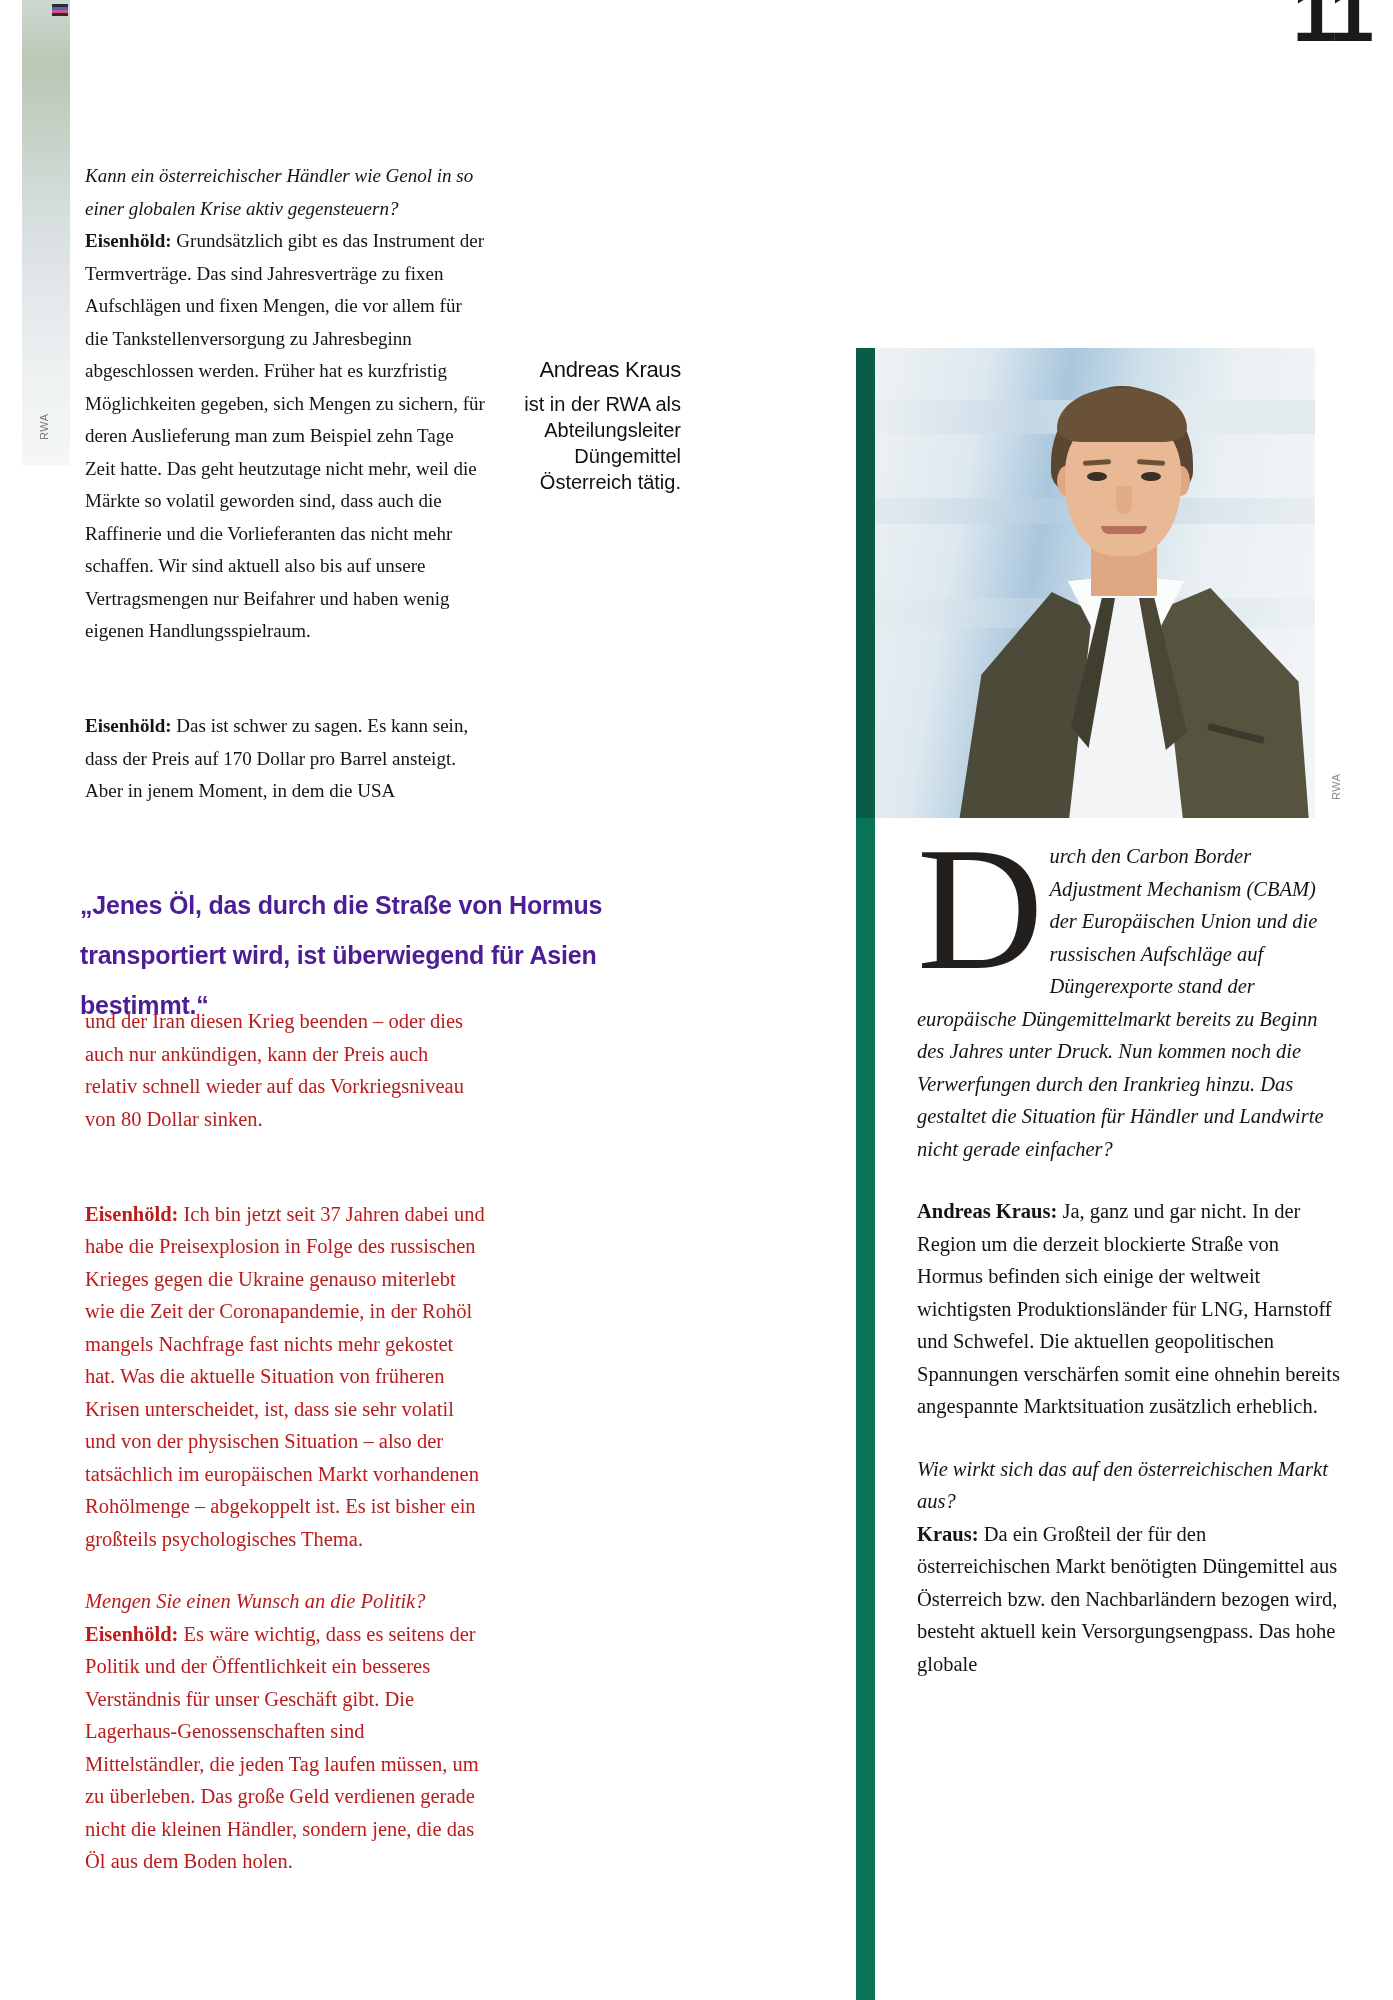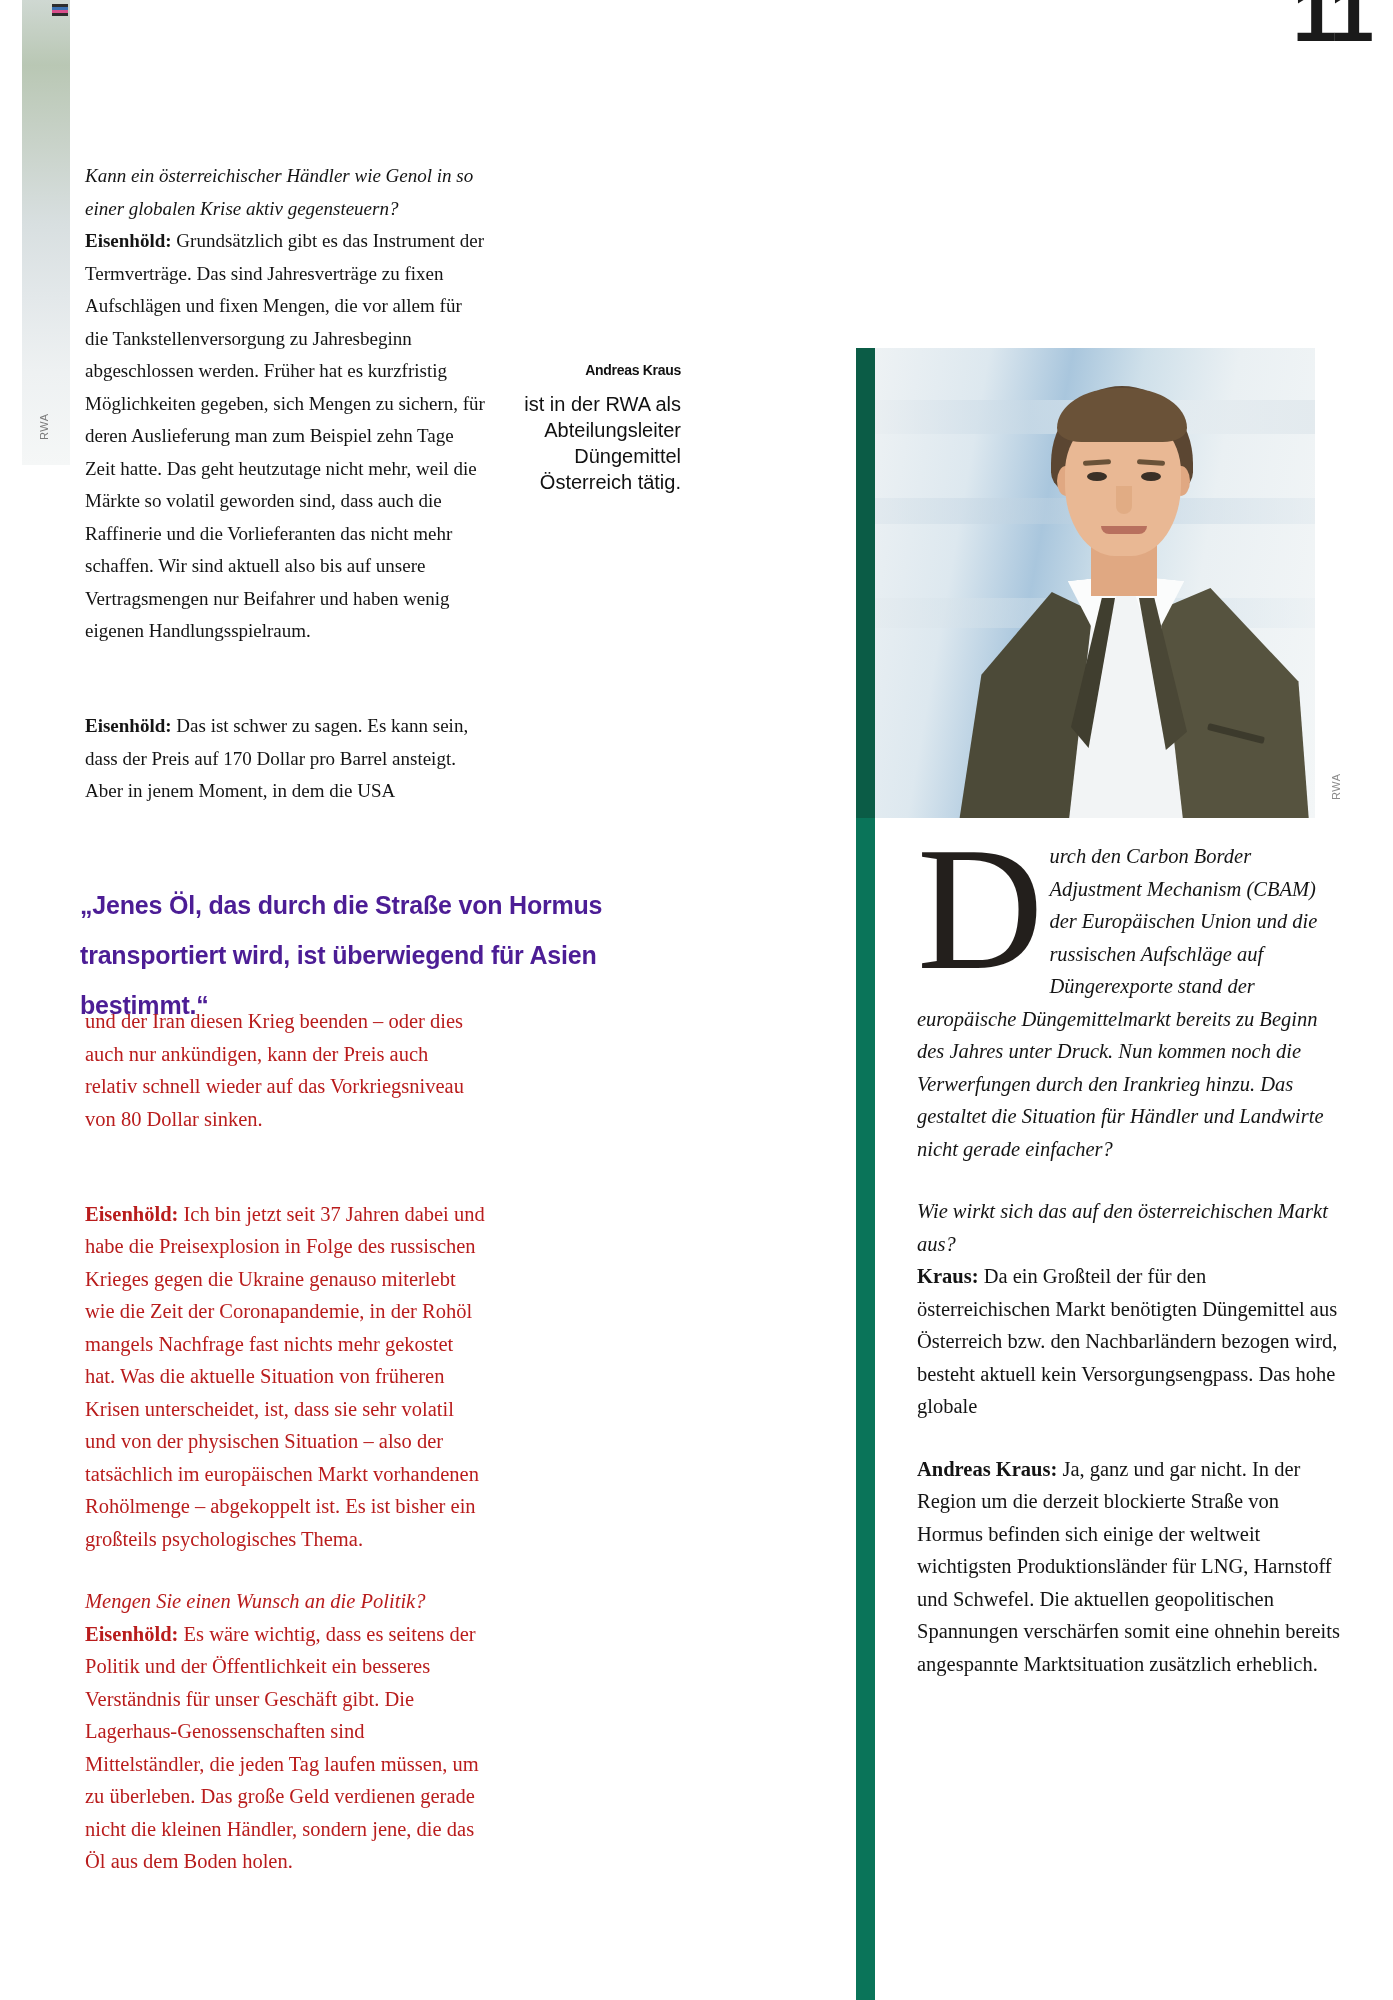--- a/index.html
+++ b/index.html
@@ -102,22 +102,22 @@
   
   .caption{
     position:absolute;
     right:712px; top:355px;
     width:220px;
     text-align:right;
     font-family:"Liberation Sans",sans-serif;
     color:#111;
   }
   .caption .name{
-    font-weight:bold;
-    font-size:14px;
+    font-weight:normal;
+    font-size:22px;
     line-height:30px;
     letter-spacing:-0.3px;
     display:block;
     margin-bottom:6px;
   }
   .caption .role{
     font-size:20px;
     line-height:26px;
     display:block;
   }
@@ -375,19 +375,19 @@
   <div class="nose"></div>
   <div class="mouth"></div>
 </div>
 <div class="credit-portrait">RWA</div>
 
 <div class="col-right">
   <p class="para">
     <span class="dropcap">D</span><span class="intro">urch den Carbon Border Adjustment Mechanism (CBAM) der Europäischen Union und die russischen Aufschläge auf Düngerexporte stand der europäische Düngemittelmarkt bereits zu Beginn des Jahres unter Druck. Nun kommen noch die Verwerfungen durch den Irankrieg hinzu. Das gestaltet die Situation für Händler und Landwirte nicht gerade einfacher?</span>
   </p>
   <p class="para">
+    <span class="spk">Andreas Kraus:</span><span> Ja, ganz und gar nicht. In der Region um die derzeit blockierte Straße von Hormus befinden sich einige der weltweit wichtigsten Produktionsländer für LNG, Harnstoff und Schwefel. Die aktuellen geopolitischen Spannungen verschärfen somit eine ohnehin bereits angespannte Marktsituation zusätzlich erheblich.</span>
+  </p>
+  <p class="para">
     <span class="q">Wie wirkt sich das auf den österreichischen Markt aus?</span><br>
     <span class="spk">Kraus:</span><span> Da ein Großteil der für den österreichischen Markt benötigten Düngemittel aus Österreich bzw. den Nachbarländern bezogen wird, besteht aktuell kein Versorgungsengpass. Das hohe globale</span>
   </p>
-  <p class="para">
-    <span class="spk">Andreas Kraus:</span><span> Ja, ganz und gar nicht. In der Region um die derzeit blockierte Straße von Hormus befinden sich einige der weltweit wichtigsten Produktionsländer für LNG, Harnstoff und Schwefel. Die aktuellen geopolitischen Spannungen verschärfen somit eine ohnehin bereits angespannte Marktsituation zusätzlich erheblich.</span>
-  </p>
 </div>
 
 </body></html>

